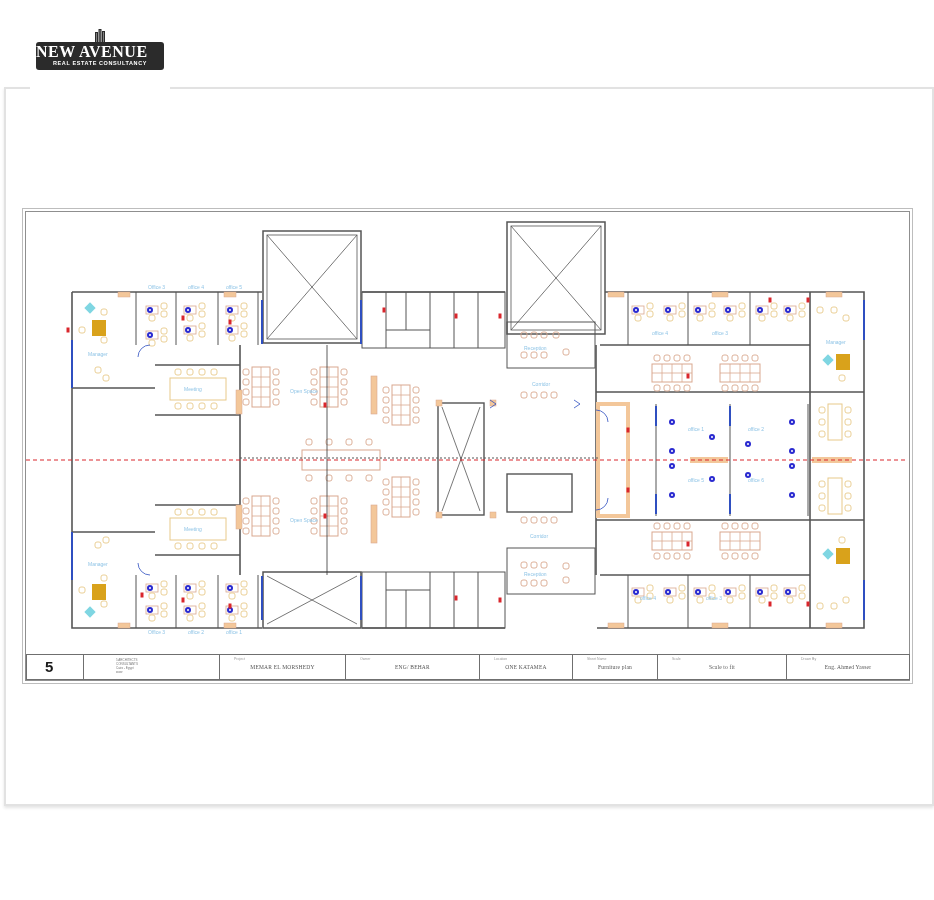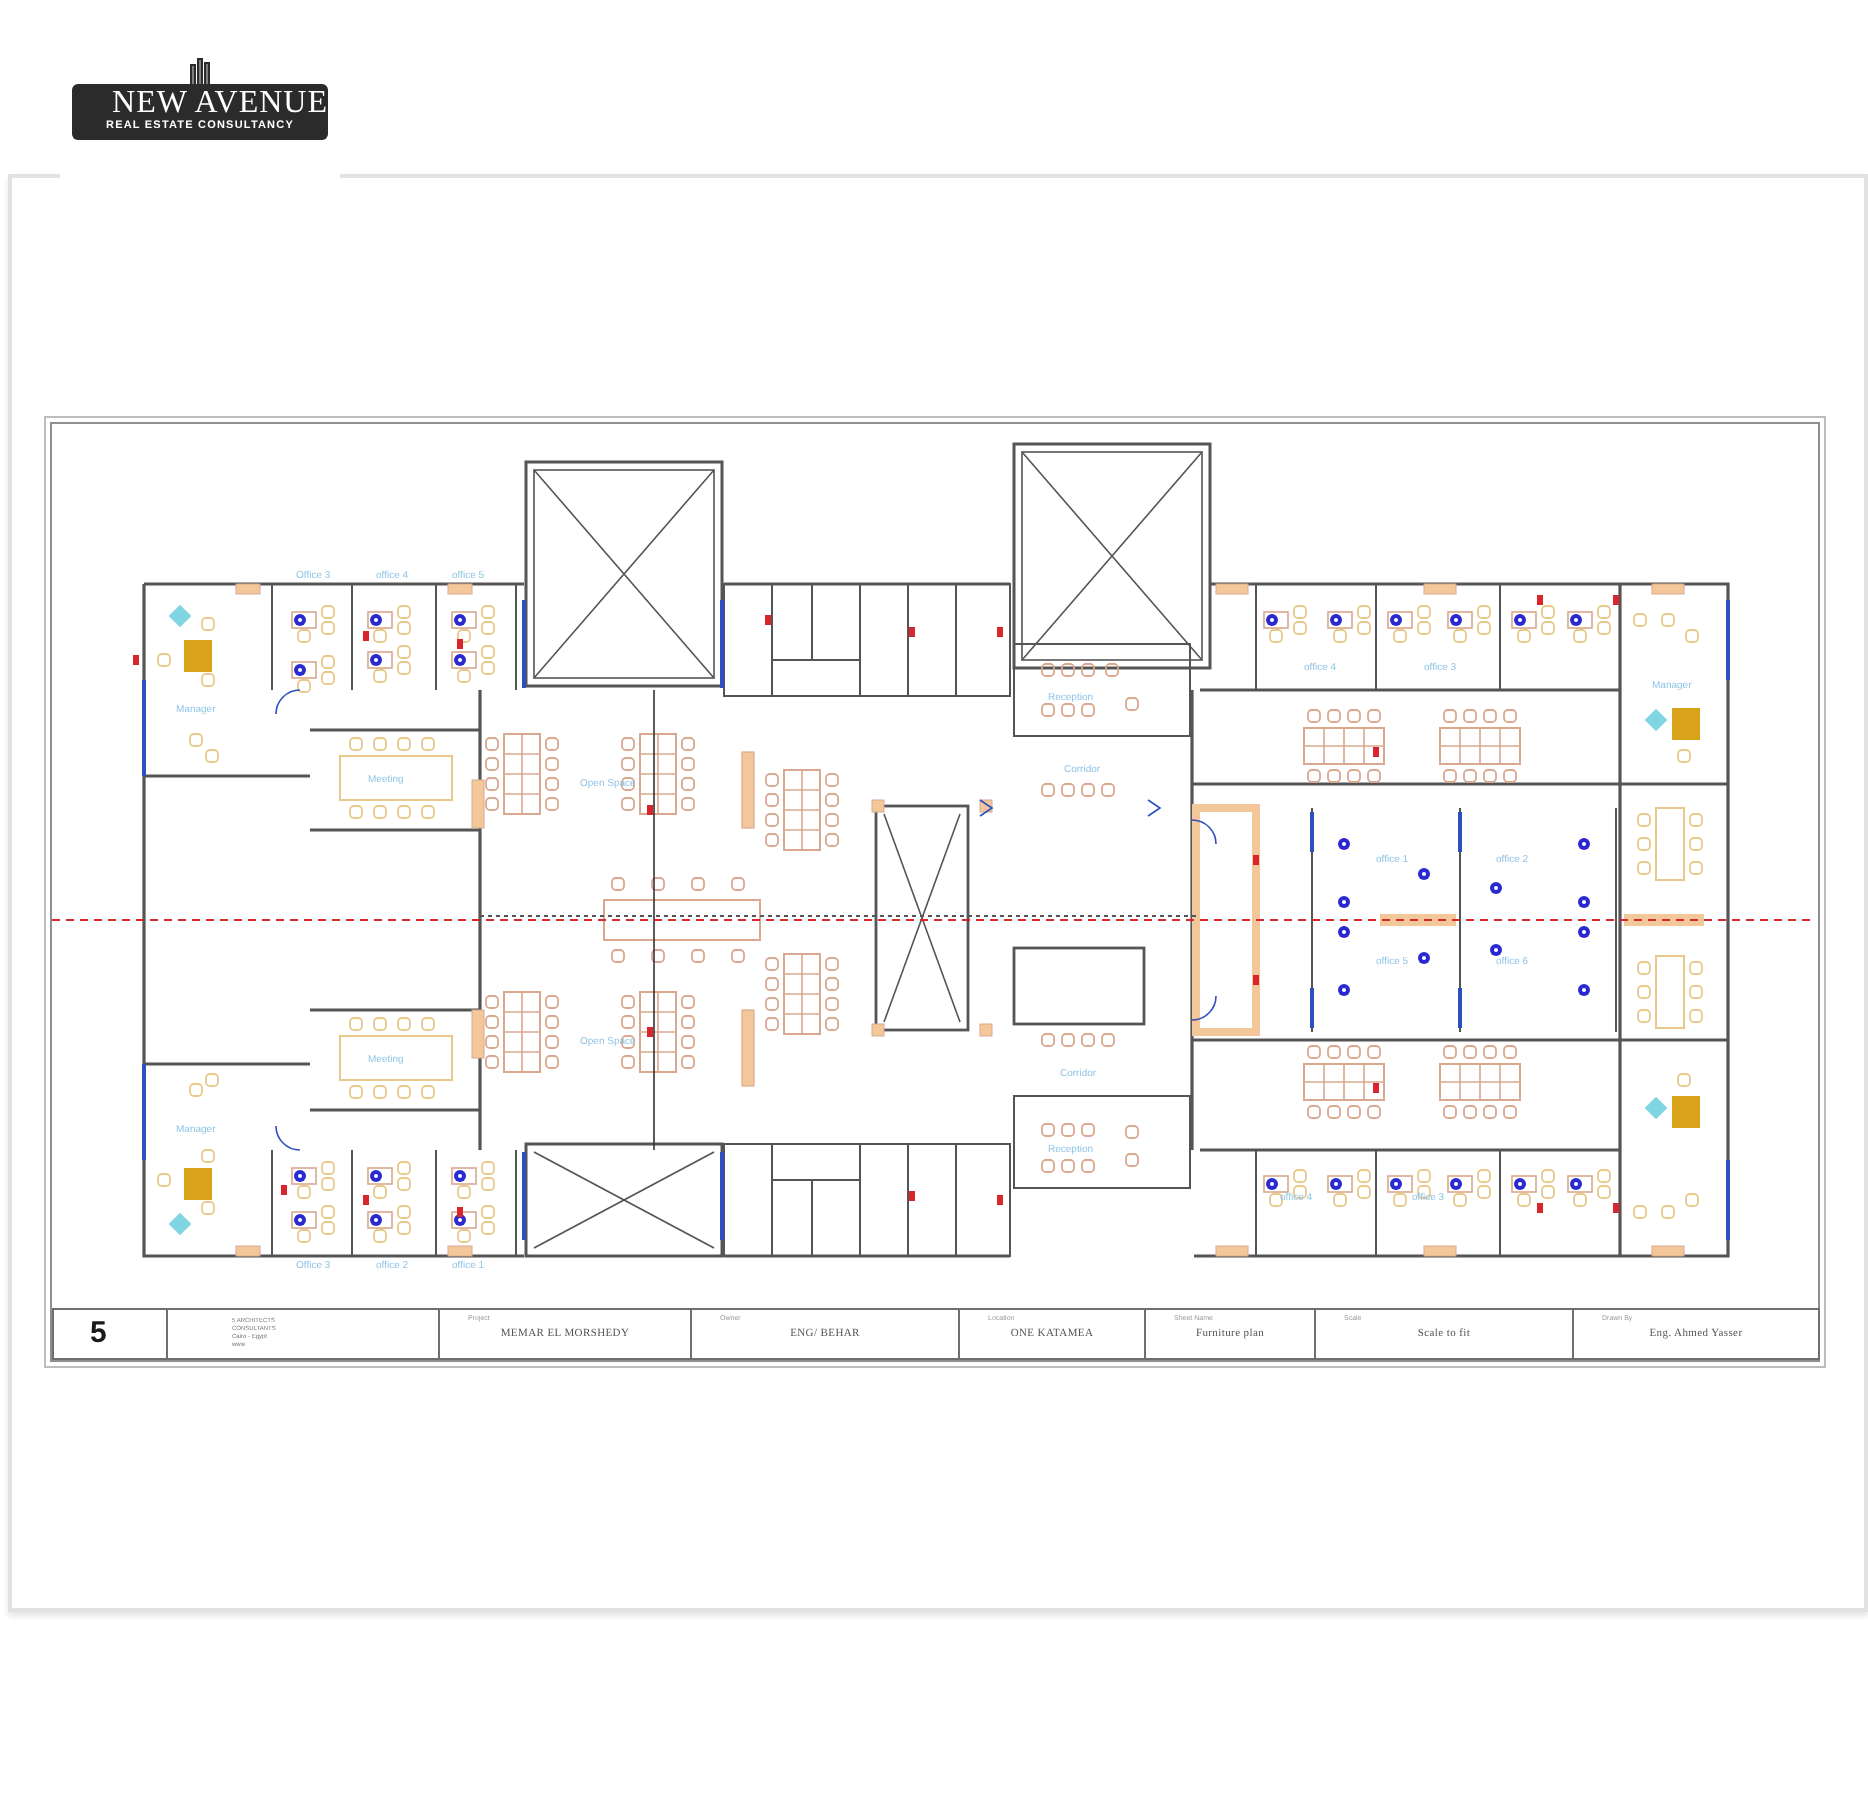--- a/index.html
+++ b/index.html
@@ -1,19 +1,19 @@
 <!DOCTYPE html>
 <html><head>
 <meta charset="utf-8">
 <style>
   html,body{margin:0;padding:0;background:#ffffff;}
   body{width:934px;height:900px;position:relative;overflow:hidden;font-family:"Liberation Sans",sans-serif;}
   .logo{position:absolute;left:36px;top:28px;width:128px;height:44px;}
   .logo-band{position:absolute;left:0;top:14px;width:128px;height:28px;background:#2b2b2b;border-radius:3px;}
-  .logo-title{position:absolute;left:0;top:15px;width:128px;text-align:right;color:#ffffff;font-family:"Liberation Serif",serif;font-size:16px;letter-spacing:0.5px;line-height:17px;}
+  .logo-title{position:absolute;left:0;top:15px;width:128px;text-align:left;color:#ffffff;font-family:"Liberation Serif",serif;font-size:16px;letter-spacing:0.5px;line-height:17px;font-weight:bold;}
   .logo-sub{position:absolute;left:0;top:32px;width:128px;text-align:center;color:#ffffff;font-size:5.5px;font-weight:bold;letter-spacing:0.6px;}
   .logo-tower{position:absolute;left:56px;top:0;width:16px;height:16px;}
   .sheet{position:absolute;left:4px;top:87px;width:926px;height:715px;border:2px solid #e2e2e2;background:#fff;box-shadow:0 2px 3px #e4e4e4;}
   .tab-notch{position:absolute;left:30px;top:85px;width:140px;height:5px;background:#fff;}
   .frame{position:absolute;left:22px;top:208px;width:889px;height:474px;border:1px solid #bdbdbd;}
   .frame-inner{position:absolute;left:25px;top:211px;width:883px;height:468px;border:1px solid #8f8f8f;}
   .plan{position:absolute;left:0;top:0;}
   .titleblock{position:absolute;left:26px;top:654px;width:882px;height:24px;border:1px solid #6f6f6f;display:flex;}
   .tb-cell{border-right:1px solid #6f6f6f;position:relative;height:24px;}
   .tb-cell:last-child{border-right:none;}

